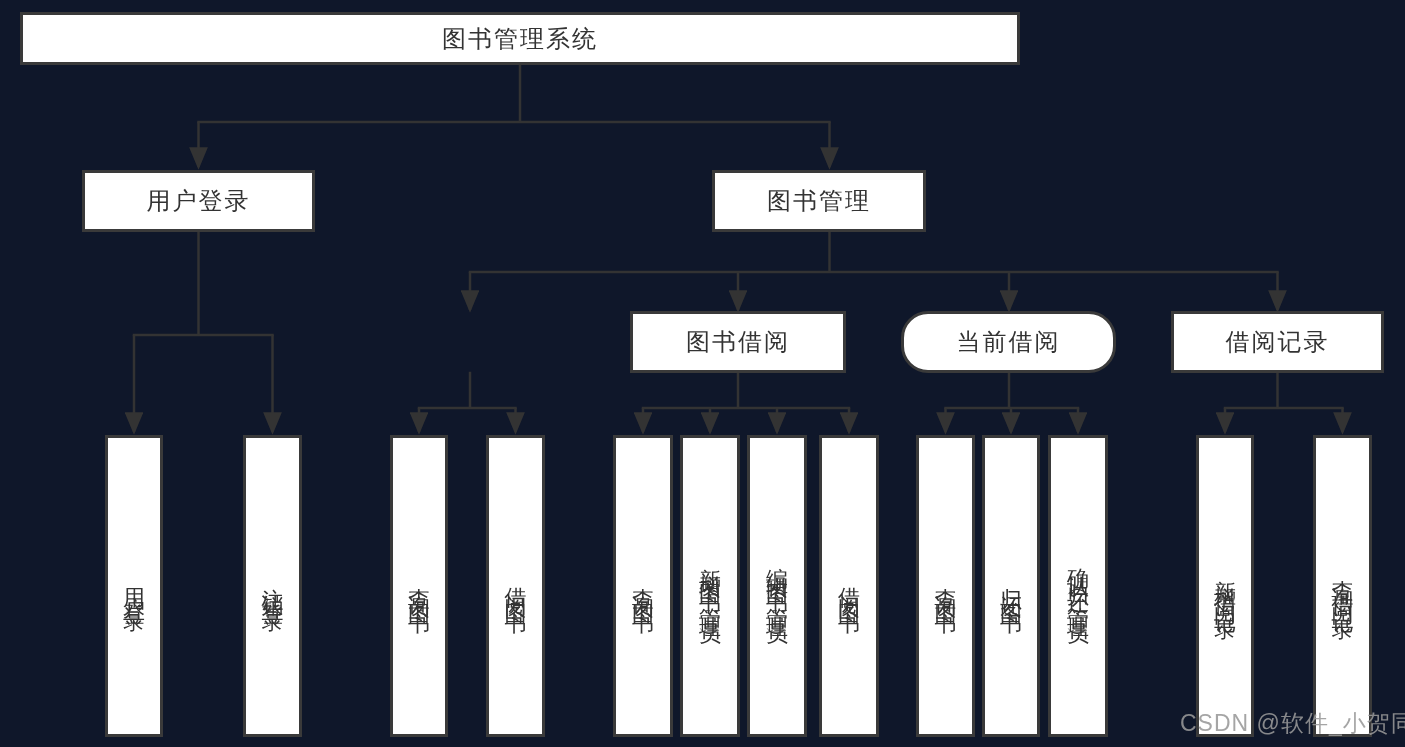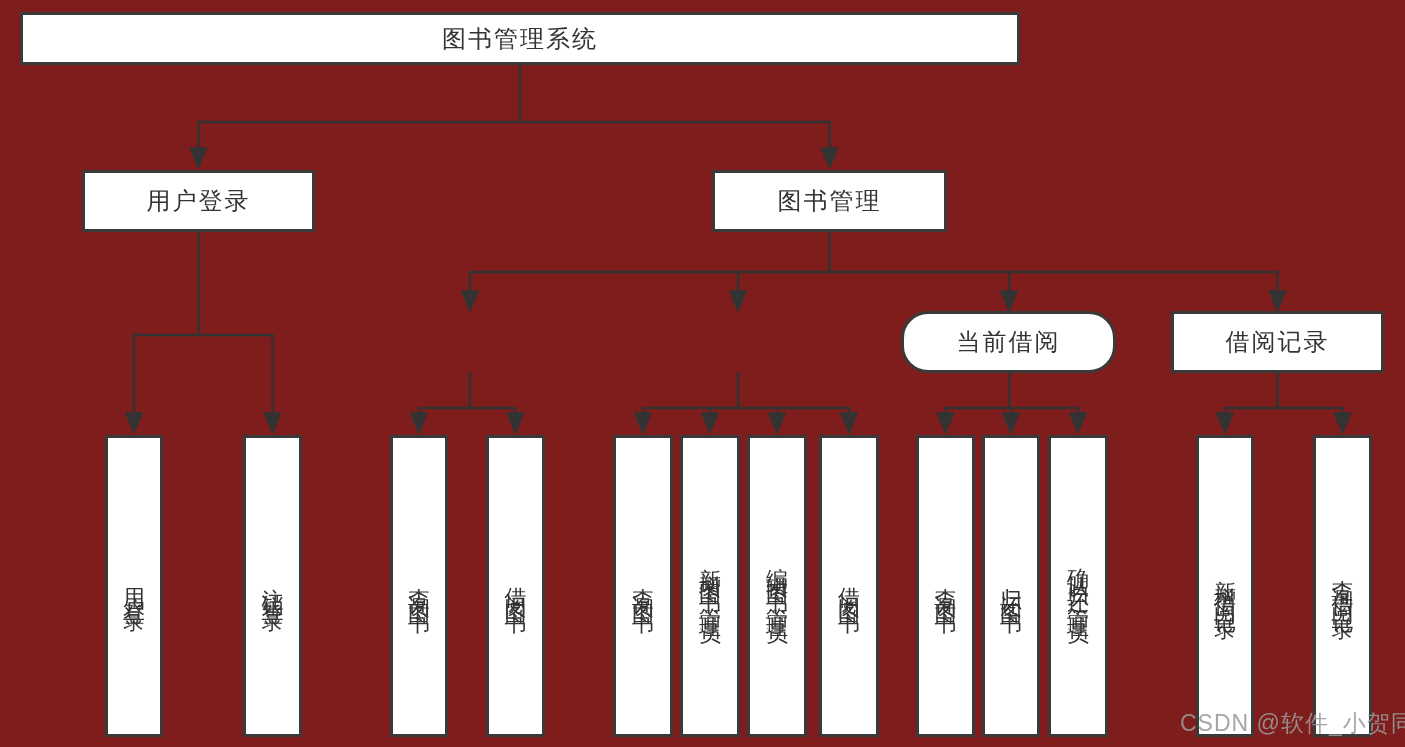--- a/index.html
+++ b/index.html
@@ -1,20 +1,20 @@
 <!DOCTYPE html>
 <html><head>
 <meta charset="utf-8">
 <style>
   html, body { margin: 0; padding: 0; background: #ffffff; }
   .canvas {
     position: relative;
     width: 1405px;
     height: 747px;
-    background: #7f1d1d;
+    background: #0f172a;
     font-family: "Liberation Sans", sans-serif;
     overflow: hidden;
   }
   .connector-layer {
     position: absolute;
     left: 0; top: 0;
     width: 1405px; height: 747px;
   }
   .node {
     position: absolute;
@@ -96,24 +96,27 @@
     <line x1="1342.5" y1="408" x2="1342.5" y2="432" stroke="#333333" stroke-width="2.5" marker-end="url(#arrow)"></line>
   </svg>
 
   <div class="node h" style="left:20px; top:12px; width:1000px; height:53px;">
     <span>图书管理系统</span>
   </div>
 
   <div class="node h" style="left:82px; top:170px; width:233px; height:62px;">
     <span>用户登录</span>
   </div>
-  <div class="node h" style="left:712px; top:170px; width:235px; height:62px;">
+  <div class="node h" style="left:712px; top:170px; width:214px; height:62px;">
     <span>图书管理</span>
   </div>
 
+  <div class="node h" style="left:630px; top:311px; width:216px; height:62px;">
+    <span>图书借阅</span>
+  </div>
   <div class="node h" style="left:901px; top:311px; width:215px; height:62px;border-radius:27px;">
     <span>当前借阅</span>
   </div>
   <div class="node h" style="left:1171px; top:311px; width:213px; height:62px;">
     <span>借阅记录</span>
   </div>
 
   <div class="node v" style="left:105px; top:435px; width:58px; height:302px;">
     <span>用户登录</span>
   </div>

